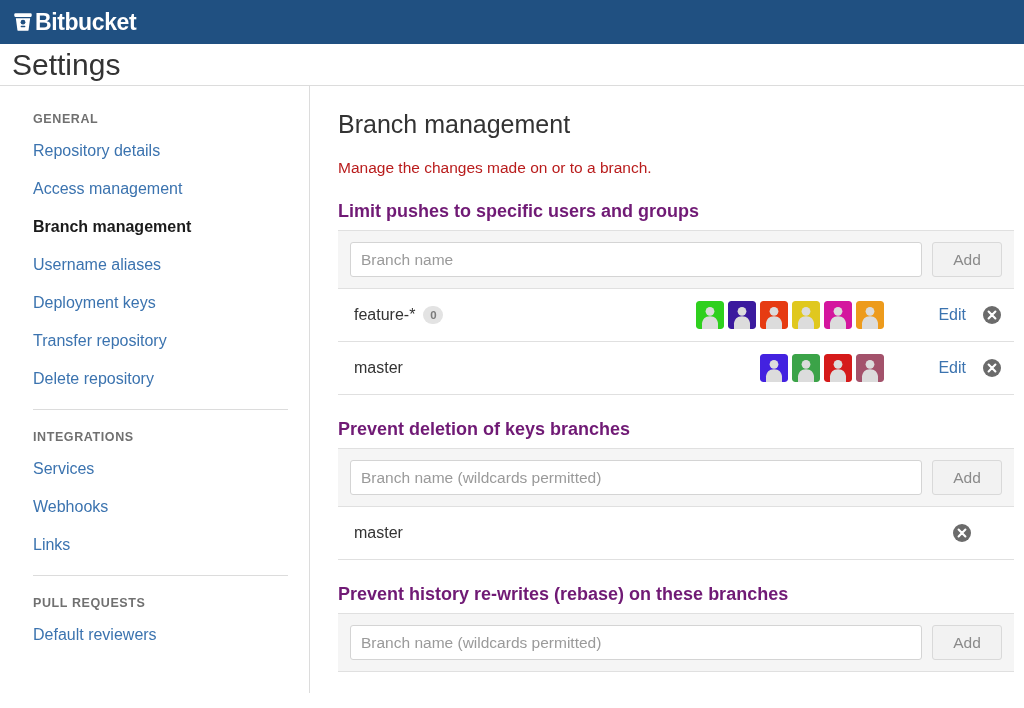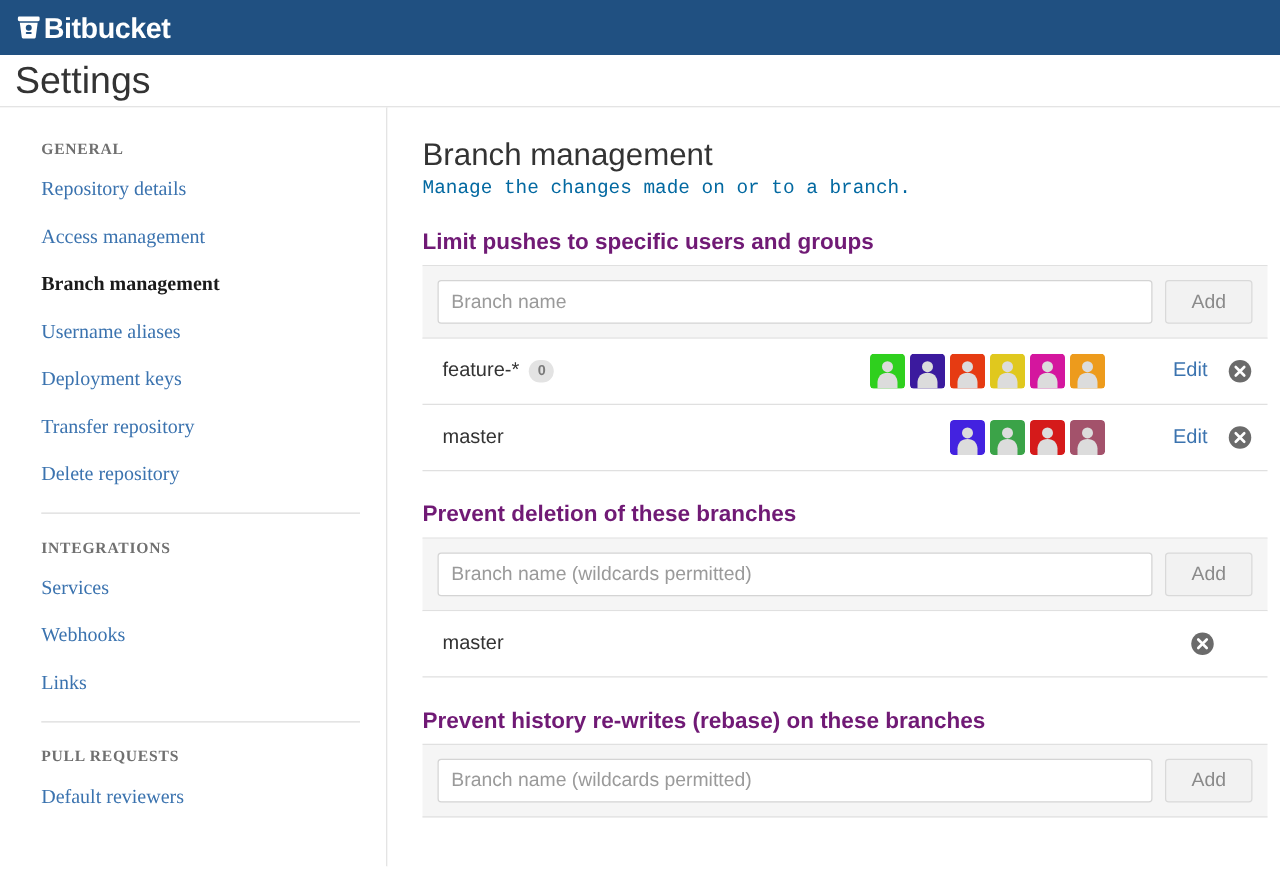--- a/index.html
+++ b/index.html
@@ -71,40 +71,39 @@
     cursor: pointer;
     display: block;
     width: fit-content;
   }
   .nav-item.active { color: #1b1b1b; font-weight: bold; }
   .nav-divider {
     border-top: 1px solid #dcdcdc;
     width: 255px;
     margin: 14px 0 20px 0;
   }
-  .nav-group { margin-bottom: 0; font-family: Liberation Serif, serif; }
+  .nav-group { margin-bottom: 0; }
 
   
   .content {
     flex: 1;
     padding: 24px 10px 0 28px;
     background: #ffffff;
     overflow: hidden;
   }
   .page-title {
     font-size: 25px;
     color: #333333;
     font-weight: normal;
     line-height: 1.12;
   }
   .page-subtitle {
     font-size: 15.5px;
-    color: #0369a1;
-    margin-top: 3px;
-    font-family: Liberation Mono, monospace;
+    color: #b91c1c;
+    margin-top: 21px;
   }
   .section-heading {
     font-size: 18px;
     font-weight: bold;
     color: #701a75;
     margin-top: 24px;
     margin-bottom: 8px;
   }
 
   
@@ -340,21 +339,21 @@
               </div>
               <div class="entry-actions">
                 <a class="edit-link">Edit</a>
                 <span class="icon-x"><svg viewBox="0 0 20 20" aria-hidden="true">
                     <circle cx="10" cy="10" r="9" fill="#6b6b6b"></circle>
                     <path d="M6.6 6.6 L13.4 13.4 M13.4 6.6 L6.6 13.4" stroke="#ffffff" stroke-width="2.1" stroke-linecap="round"></path>
                   </svg></span>
               </div>
             </div>
           </div>
-          <div class="section-heading">Prevent deletion of these branches</div>
+          <div class="section-heading">Prevent deletion of keys branches</div>
           <div class="panel">
             <div class="row-add">
               <input type="text" placeholder="Branch name (wildcards permitted)" style="">
               <button class="btn-add">Add</button>
             </div>
             <div class="row-entry simple">
               <div class="entry-name">
                 <span>master</span>
               </div>
               <span class="icon-x-wrap icon-x"><svg viewBox="0 0 20 20" aria-hidden="true">

